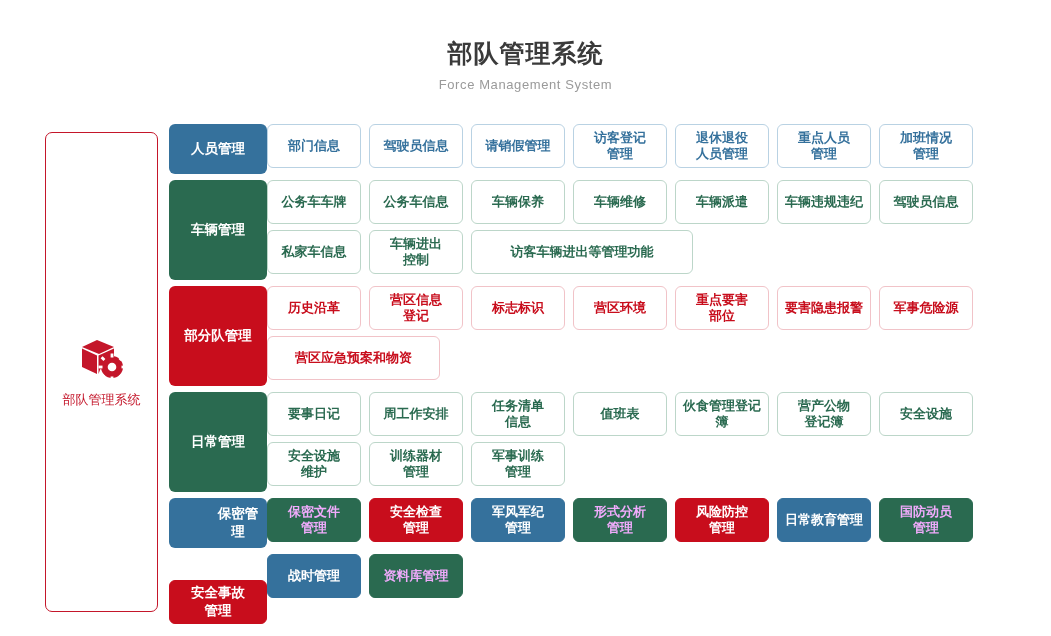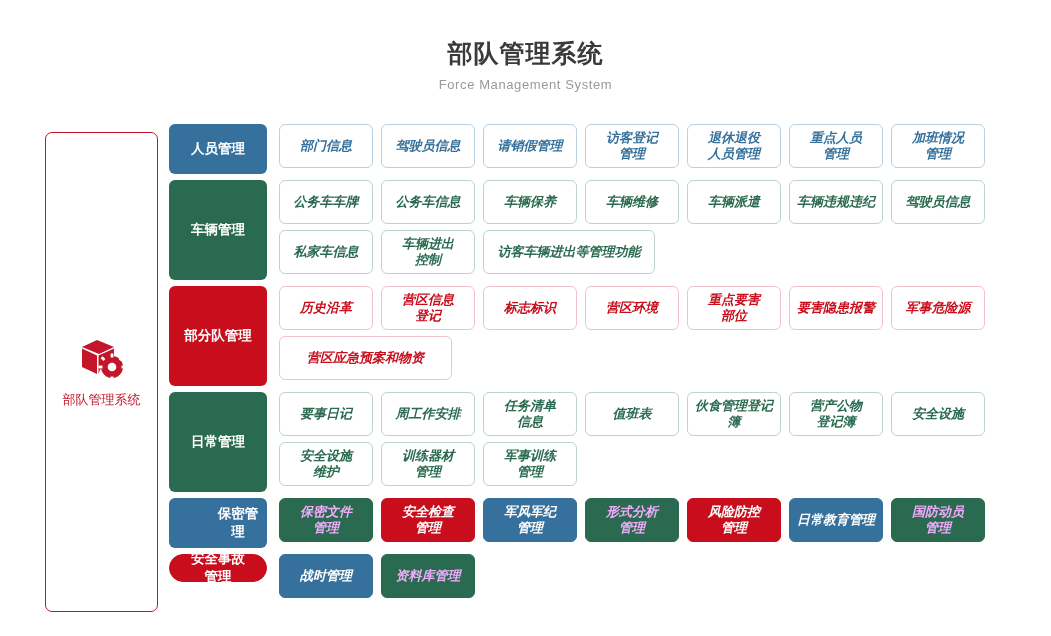--- a/index.html
+++ b/index.html
@@ -98,22 +98,21 @@
     text-align: center;
     box-sizing: border-box;
     padding: 4px;
   }
 
   .section-items {
     flex: 1 1 auto;
     display: flex;
     flex-wrap: wrap;
     align-content: flex-start;
-    margin-left: 12px;
-    font-style: italic;
+    margin-left: 0;
   }
 
   .tile {
     box-sizing: border-box;
     height: 44px;
     margin: 0 8px 6px 0;
     border-radius: 6px;
     display: flex;
     align-items: center;
     justify-content: center;
@@ -122,21 +121,21 @@
     font-weight: bold;
     line-height: 1.22;
     background: #ffffff;
     padding: 2px 4px;
     white-space: pre-line;
   }
 
   
   .tile.span1 { width: 94px; }
   .tile.span1-6 { width: 173px; }
-  .tile.span2 { width: 172px; }
+  .tile.span2 { width: 222px; }
 
   
   .theme-blue-head  { background: #35719c; }
   .theme-green-head { background: #2a6a50; }
   .theme-red-head   { background: #c80d1c; }
 
   .outline-blue  { border: 1.2px solid #b9d2e3; color: #35719c; }
   .outline-green { border: 1.2px solid #bcd6c9; color: #2a6a50; }
   .outline-red   { border: 1.2px solid #f1c3c8; color: #c80d1c; }
 
@@ -266,21 +265,21 @@
           <div class="tile span1 solid-green">形式分析
 管理</div>
           <div class="tile span1 solid-red">风险防控
 管理</div>
           <div class="tile span1 solid-blue">日常教育管理</div>
           <div class="tile span1 solid-green">国防动员
 管理</div>
         </div>
       </div>
       <div class="section">
-        <div class="section-head solid-red" style="border-radius: 14px; height: 28px; align-self: flex-start; white-space: pre-line;">安全事故
+        <div class="section-head solid-red" style="border-radius: 6px; height: 44px; align-self: flex-start; white-space: pre-line; margin-top: 26px;">安全事故
 管理</div>
         <div class="section-items">
           <div class="tile span1 solid-blue">战时管理</div>
           <div class="tile span1 solid-green">资料库管理</div>
         </div>
       </div>
     </div>
 </div>
 
 </body></html>

